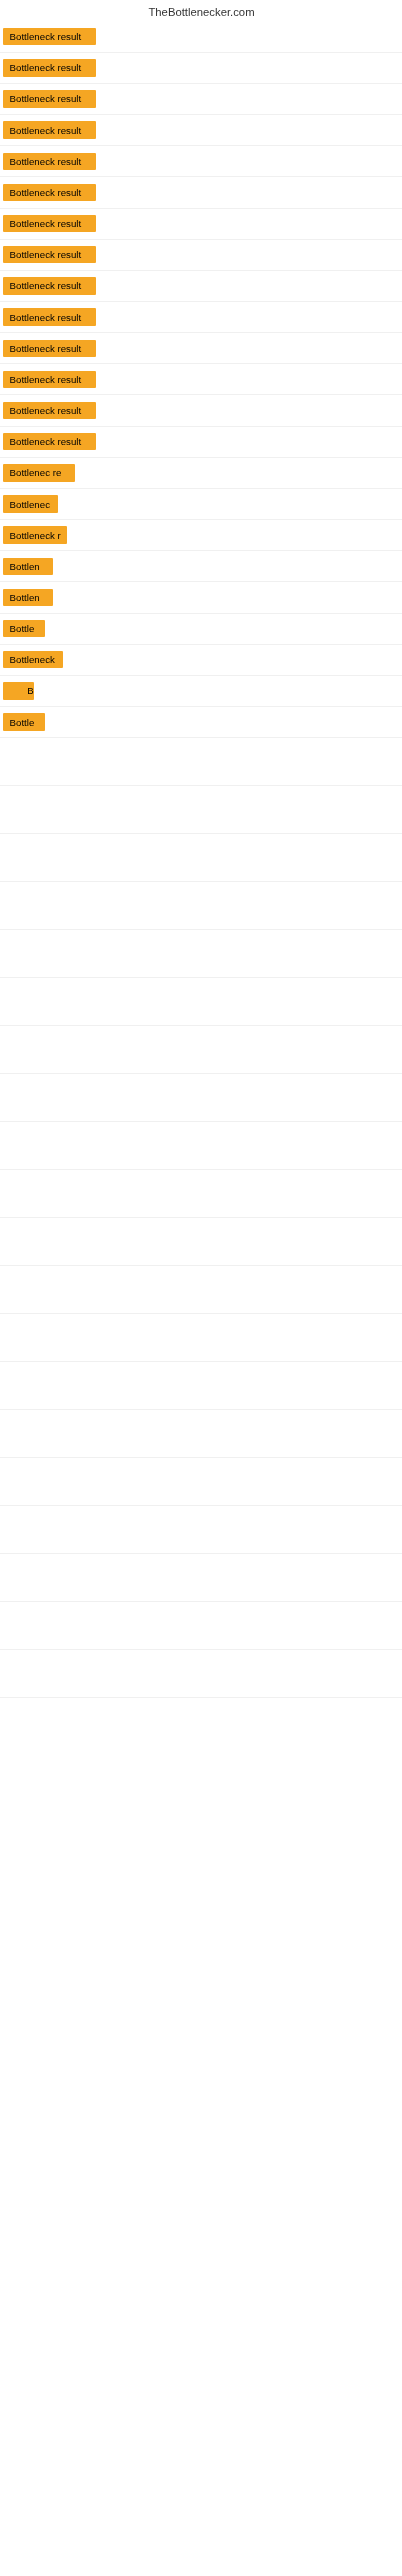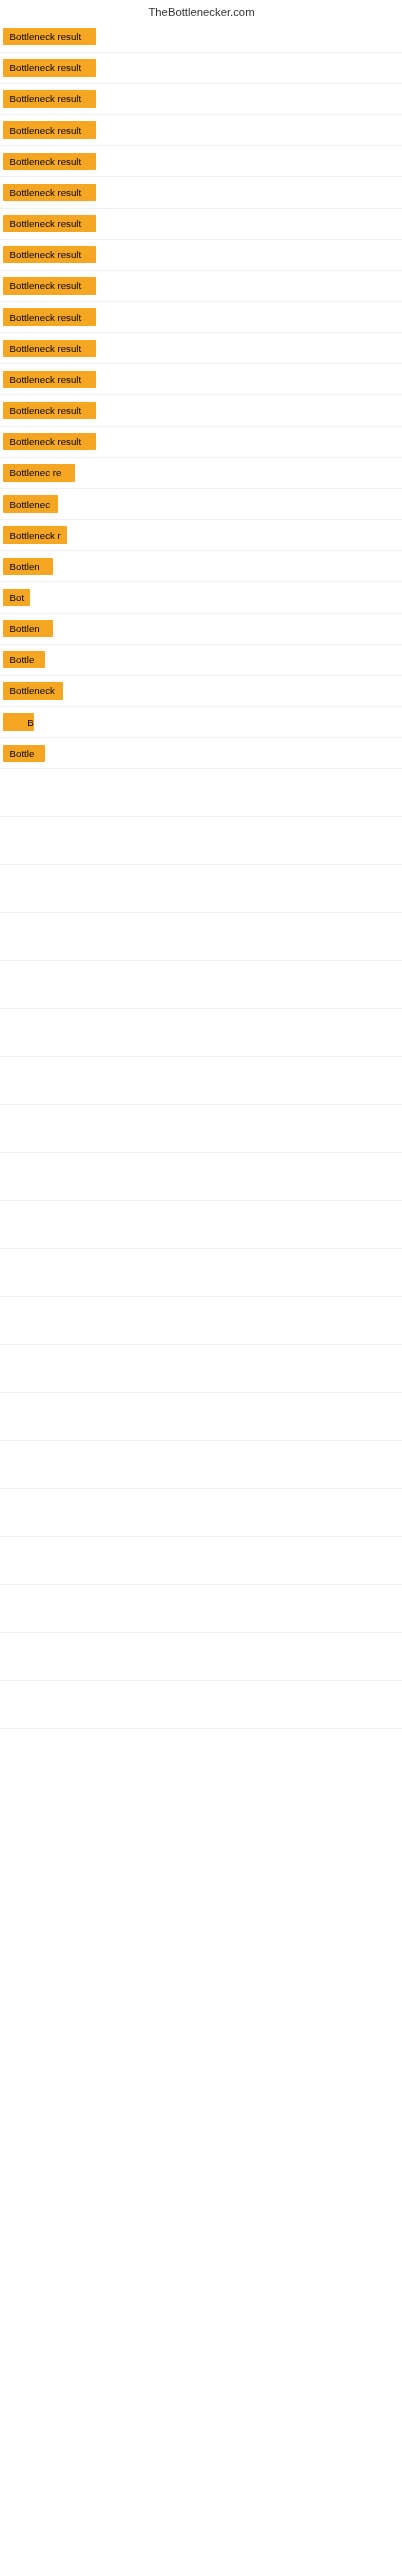--- a/index.html
+++ b/index.html
@@ -97,23 +97,20 @@
       <div class="result-row">
         <span class="bottleneck-badge" style="max-width: 55px; width: 55px;">Bottlenec</span>
       </div>
       <div class="result-row">
         <span class="bottleneck-badge" style="max-width: 64px; width: 76px;">Bottleneck r</span>
       </div>
       <div class="result-row">
         <span class="bottleneck-badge" style="max-width: 50px; width: 50px;">Bottlen</span>
       </div>
       <div class="result-row">
-        <span class="bottleneck-badge" style="max-width: 27px; width: 27px;">Bot</span>
-      </div>
-      <div class="result-row">
         <span class="bottleneck-badge" style="max-width: 50px; width: 50px;">Bottlen</span>
       </div>
       <div class="result-row">
         <span class="bottleneck-badge" style="max-width: 42px; width: 42px;">Bottle</span>
       </div>
       <div class="result-row">
         <span class="bottleneck-badge" style="max-width: 60px; width: 60px;">Bottleneck</span>
       </div>
       <div class="result-row">
         <span class="bottleneck-badge" style="max-width: 22.5px; width: 22.5px; padding-left: 24px;">Bo</span>

